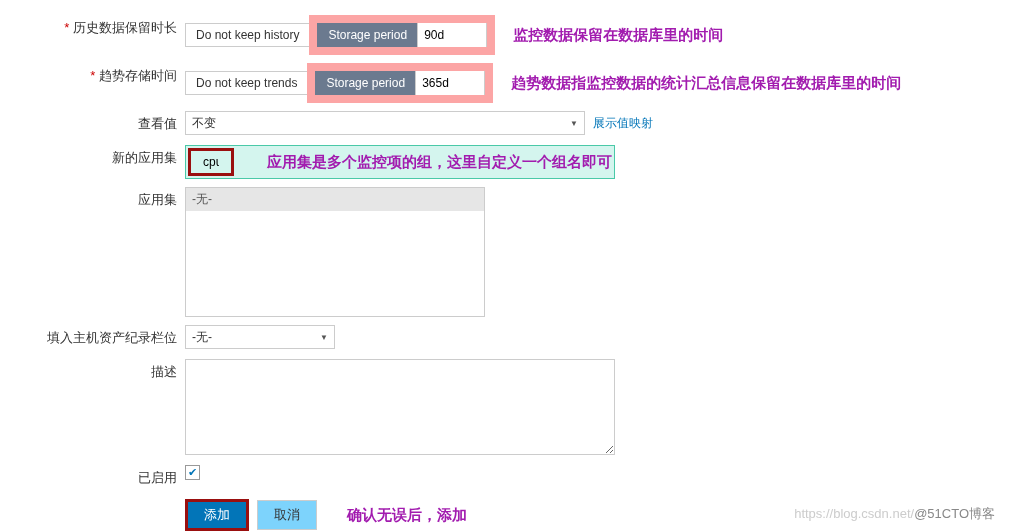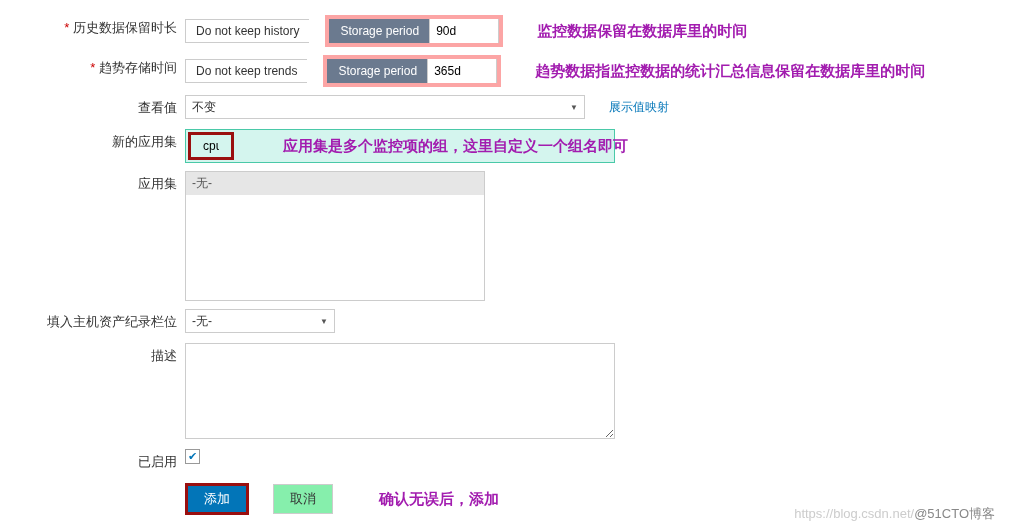--- a/index.html
+++ b/index.html
@@ -31,21 +31,21 @@
       color: #333;
       font-size: 13px;
     }
     .required::before {
       content: "* ";
       color: #c00;
     }
     .field-col {
       display: flex;
       align-items: center;
-      gap: 16px;
+      gap: 0;
     }
     .btn-radio {
       display: inline-flex;
       align-items: center;
       justify-content: center;
       height: 24px;
       padding: 0 10px;
       border: 1px solid #ccc;
       background: #fff;
       color: #333;
@@ -152,30 +152,30 @@
     }
     .btn-primary {
       background: #0275b8;
       color: #fff;
       border: 3px solid #9a0f0f;
       padding: 4px 16px;
       font-size: 13px;
       cursor: pointer;
     }
     .btn-secondary {
-      background: #86efac;
+      background: #7dd3fc;
       color: #333;
       border: 1px solid #ccc;
       padding: 5px 16px;
       font-size: 13px;
       cursor: pointer;
       margin-left: 8px;
     }
     .red-box-group {
-      border: 4px solid #fca5a5;
+      border: 8px solid #fca5a5;
       display: inline-flex;
       align-items: center;
       padding: 0;
     }
     .red-box-group .btn-radio,
     .red-box-group .text-input {
       border-top: none;
       border-bottom: none;
     }
     .new-app-row .field-col {

